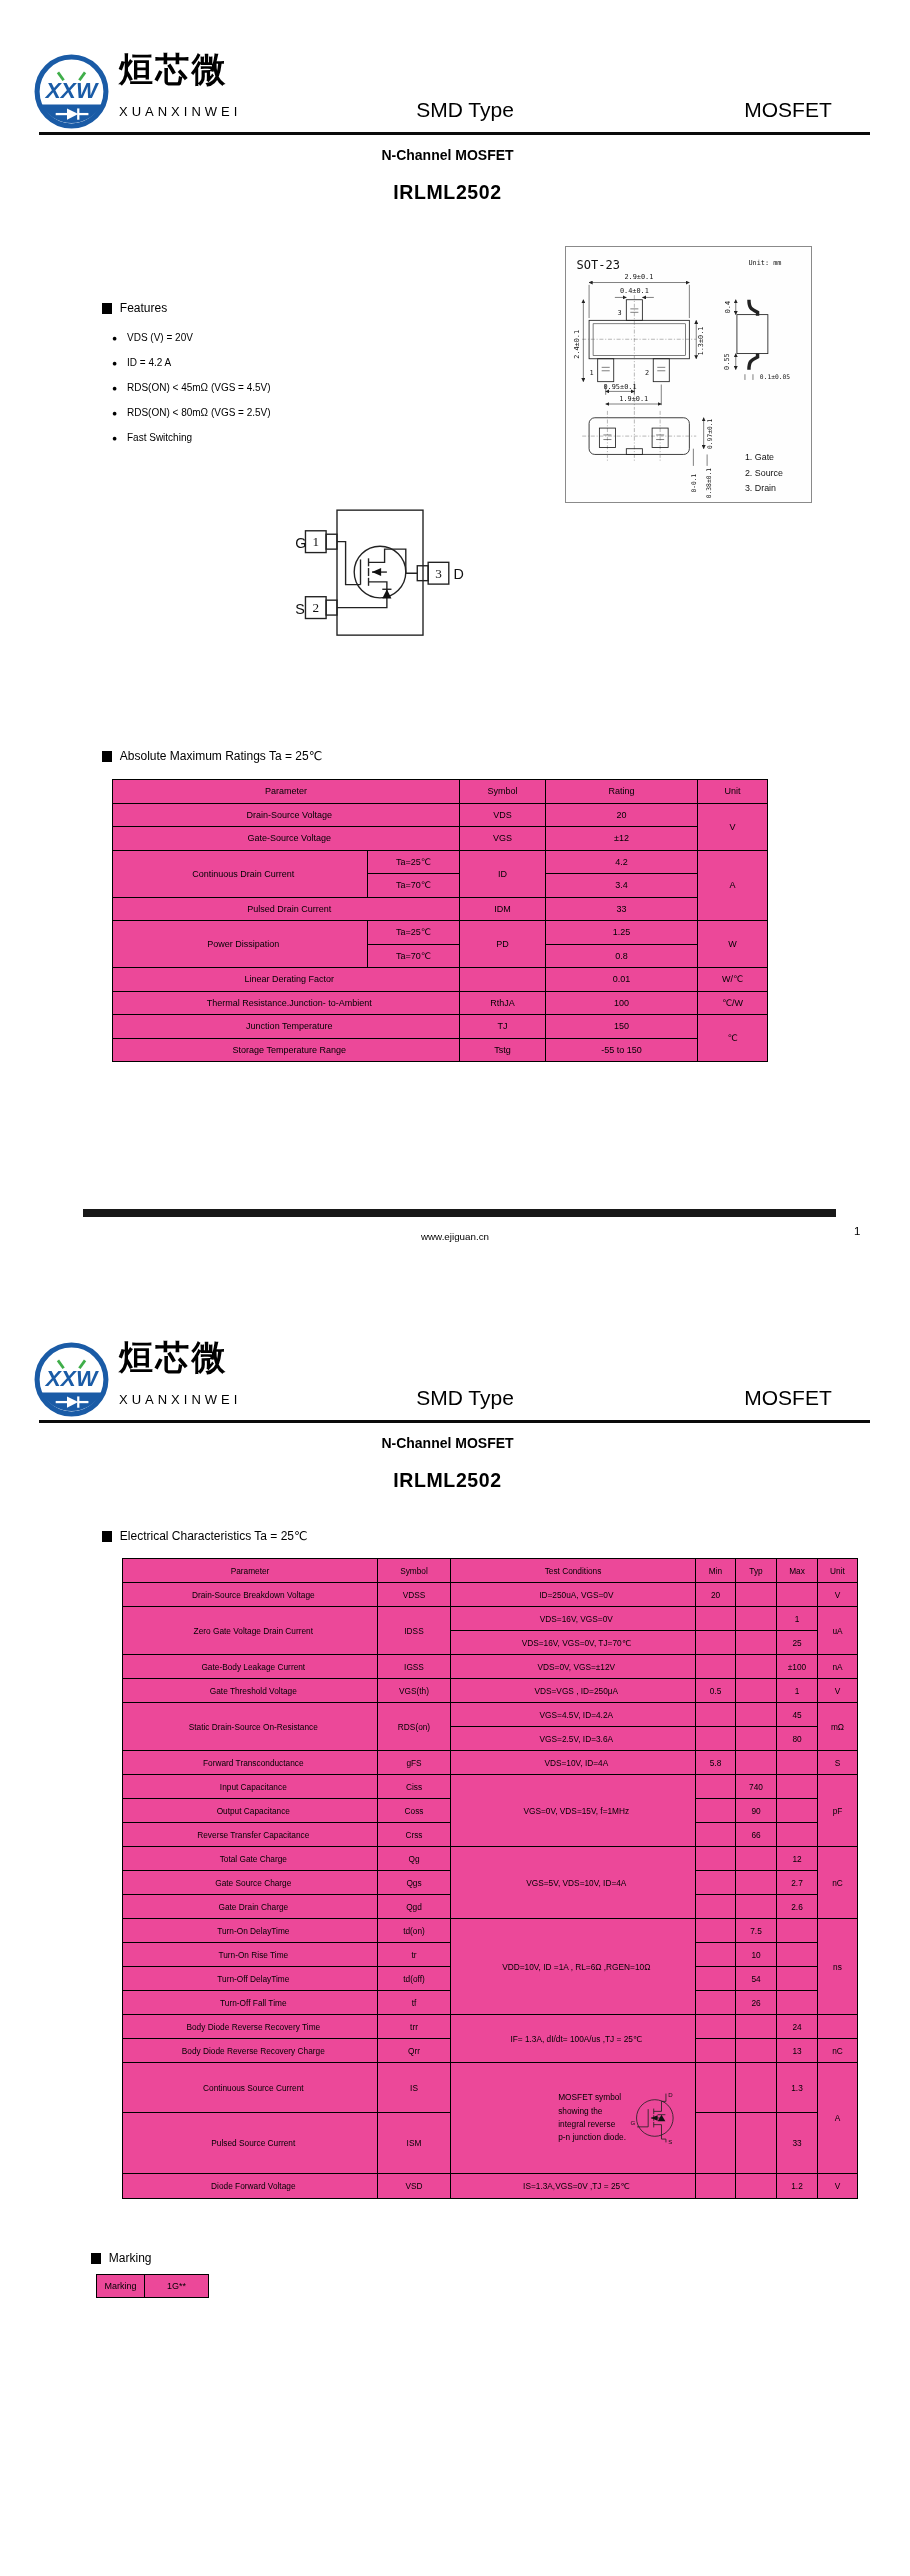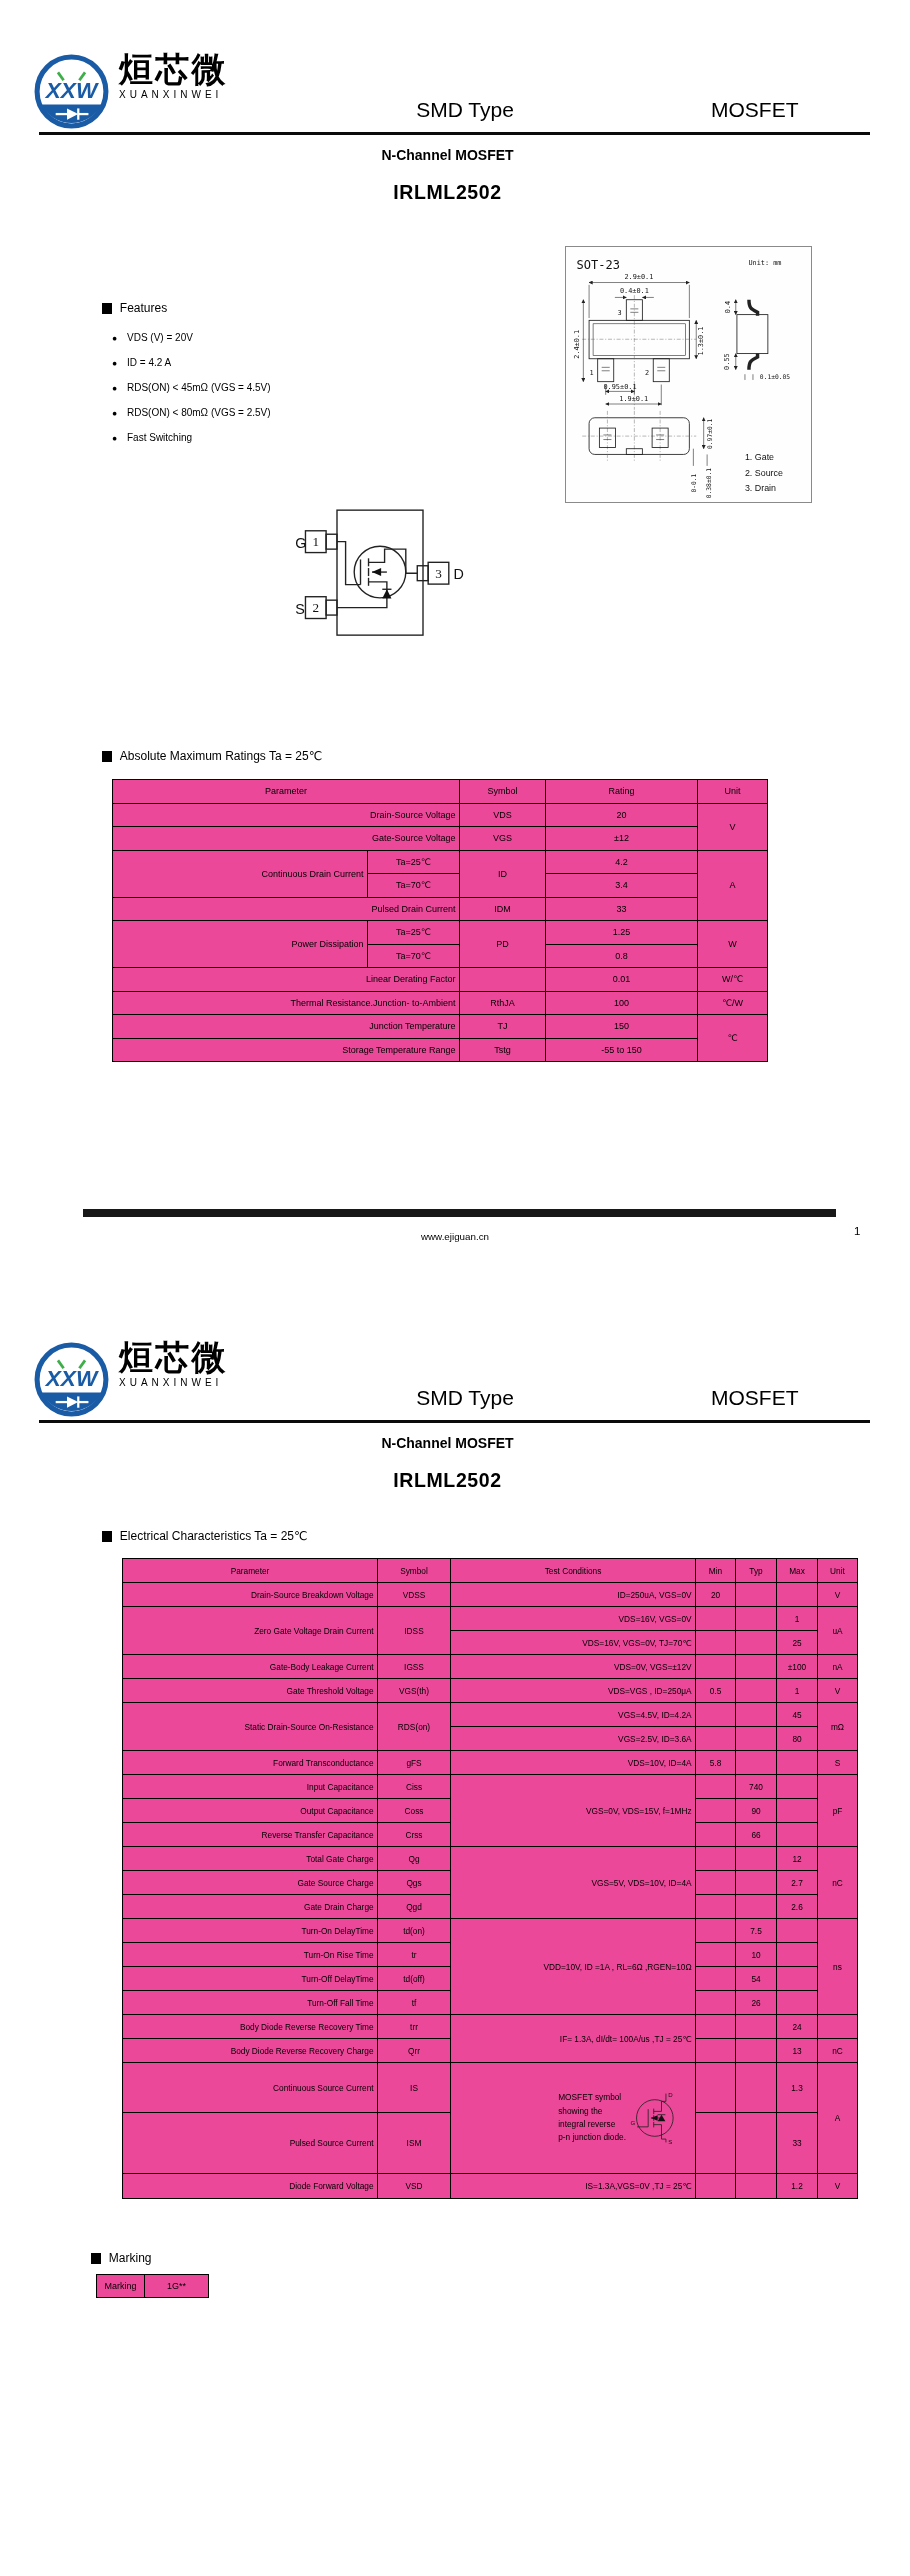--- a/index.html
+++ b/index.html
@@ -4,23 +4,23 @@
 <style>
   html,body{margin:0;padding:0;background:#fff}
   .sheet{position:relative;width:910px;height:2300px;background:#fff;color:#000;
          font-family:"Liberation Sans","DejaVu Sans",sans-serif;overflow:hidden}
   .page{position:absolute;left:0;width:910px;height:1288px}
 
   
   .logo{position:absolute;left:32px;top:52px;display:flex;align-items:flex-start;gap:8px}
   .logo-mark{width:79px;height:79px}
   .logo-cn{font-size:34px;font-weight:700;letter-spacing:2.3px;line-height:1.02}
-  .logo-en{font-size:10px;letter-spacing:4px;margin-top:2px}
+  .logo-en{font-size:13px;letter-spacing:4px;margin-top:17px}
   .doc-type{position:absolute;left:356px;top:98px;width:218px;text-align:center;font-size:21px}
-  .category{position:absolute;left:711px;top:98px;width:154px;text-align:left;font-size:21px}
+  .category{position:absolute;left:711px;top:98px;width:154px;text-align:center;font-size:21px}
   .hrule{position:absolute;left:39px;top:132px;width:831px;height:2.9px;background:#0b0b0b}
   .title1{position:absolute;left:11.5px;top:147px;width:872px;text-align:center;font-size:14px;font-weight:700}
   .title2{position:absolute;left:11.5px;top:181px;width:872px;text-align:center;font-size:19.5px;font-weight:700;letter-spacing:0.6px}
 
   
   .sec{position:absolute;display:flex;align-items:center;gap:8px;font-size:12px;white-space:nowrap}
   .sq{width:9.8px;height:11px;background:#000;flex:0 0 auto}
 
   
   .features{position:absolute;left:112px;top:325px}
@@ -44,21 +44,21 @@
   .pnum{font-family:"Liberation Serif","DejaVu Serif",serif;font-size:23px;fill:#111}
   .plab{font-family:"Liberation Sans",sans-serif;font-size:25px;fill:#111}
   .mlab{font-family:"Liberation Sans",sans-serif;font-size:11px;fill:#111}
 
   .pinout{position:absolute;left:294px;top:503px;width:172px;height:141px}
 
   
   table{border-collapse:collapse;table-layout:fixed;background:#ec4899}
   td,th{border:1.1px solid #000;font-weight:400;text-align:center;padding:0 3.4px;overflow:hidden}
   tr.bt>td{border-top-width:1.7px}
-  .pl{text-align:right;padding-left:10px}
+  .pl{text-align:center;padding-left:10px}
   .t-abs{position:absolute;left:112px;top:779px;width:655px;font-size:9px;border:1.7px solid #000}
   .t-abs tr{height:23.5px}
   .t-elec{position:absolute;left:122px;top:270px;width:734px;font-size:8.3px;border:1.7px solid #000}
   .t-elec tr{height:24px}
   .t-elec tr.r-is{height:50px}
   .t-elec tr.r-ism{height:61px}
   .t-elec tr.r-vsd{height:25px}
   .t-mark{position:absolute;left:96px;top:986px;width:112px;font-size:9px;border:1.7px solid #000}
   .t-mark tr{height:23px}
   .mos-note{display:flex;align-items:center;justify-content:flex-end;padding:1.1px 4.6px 1.1px 5.7px}

